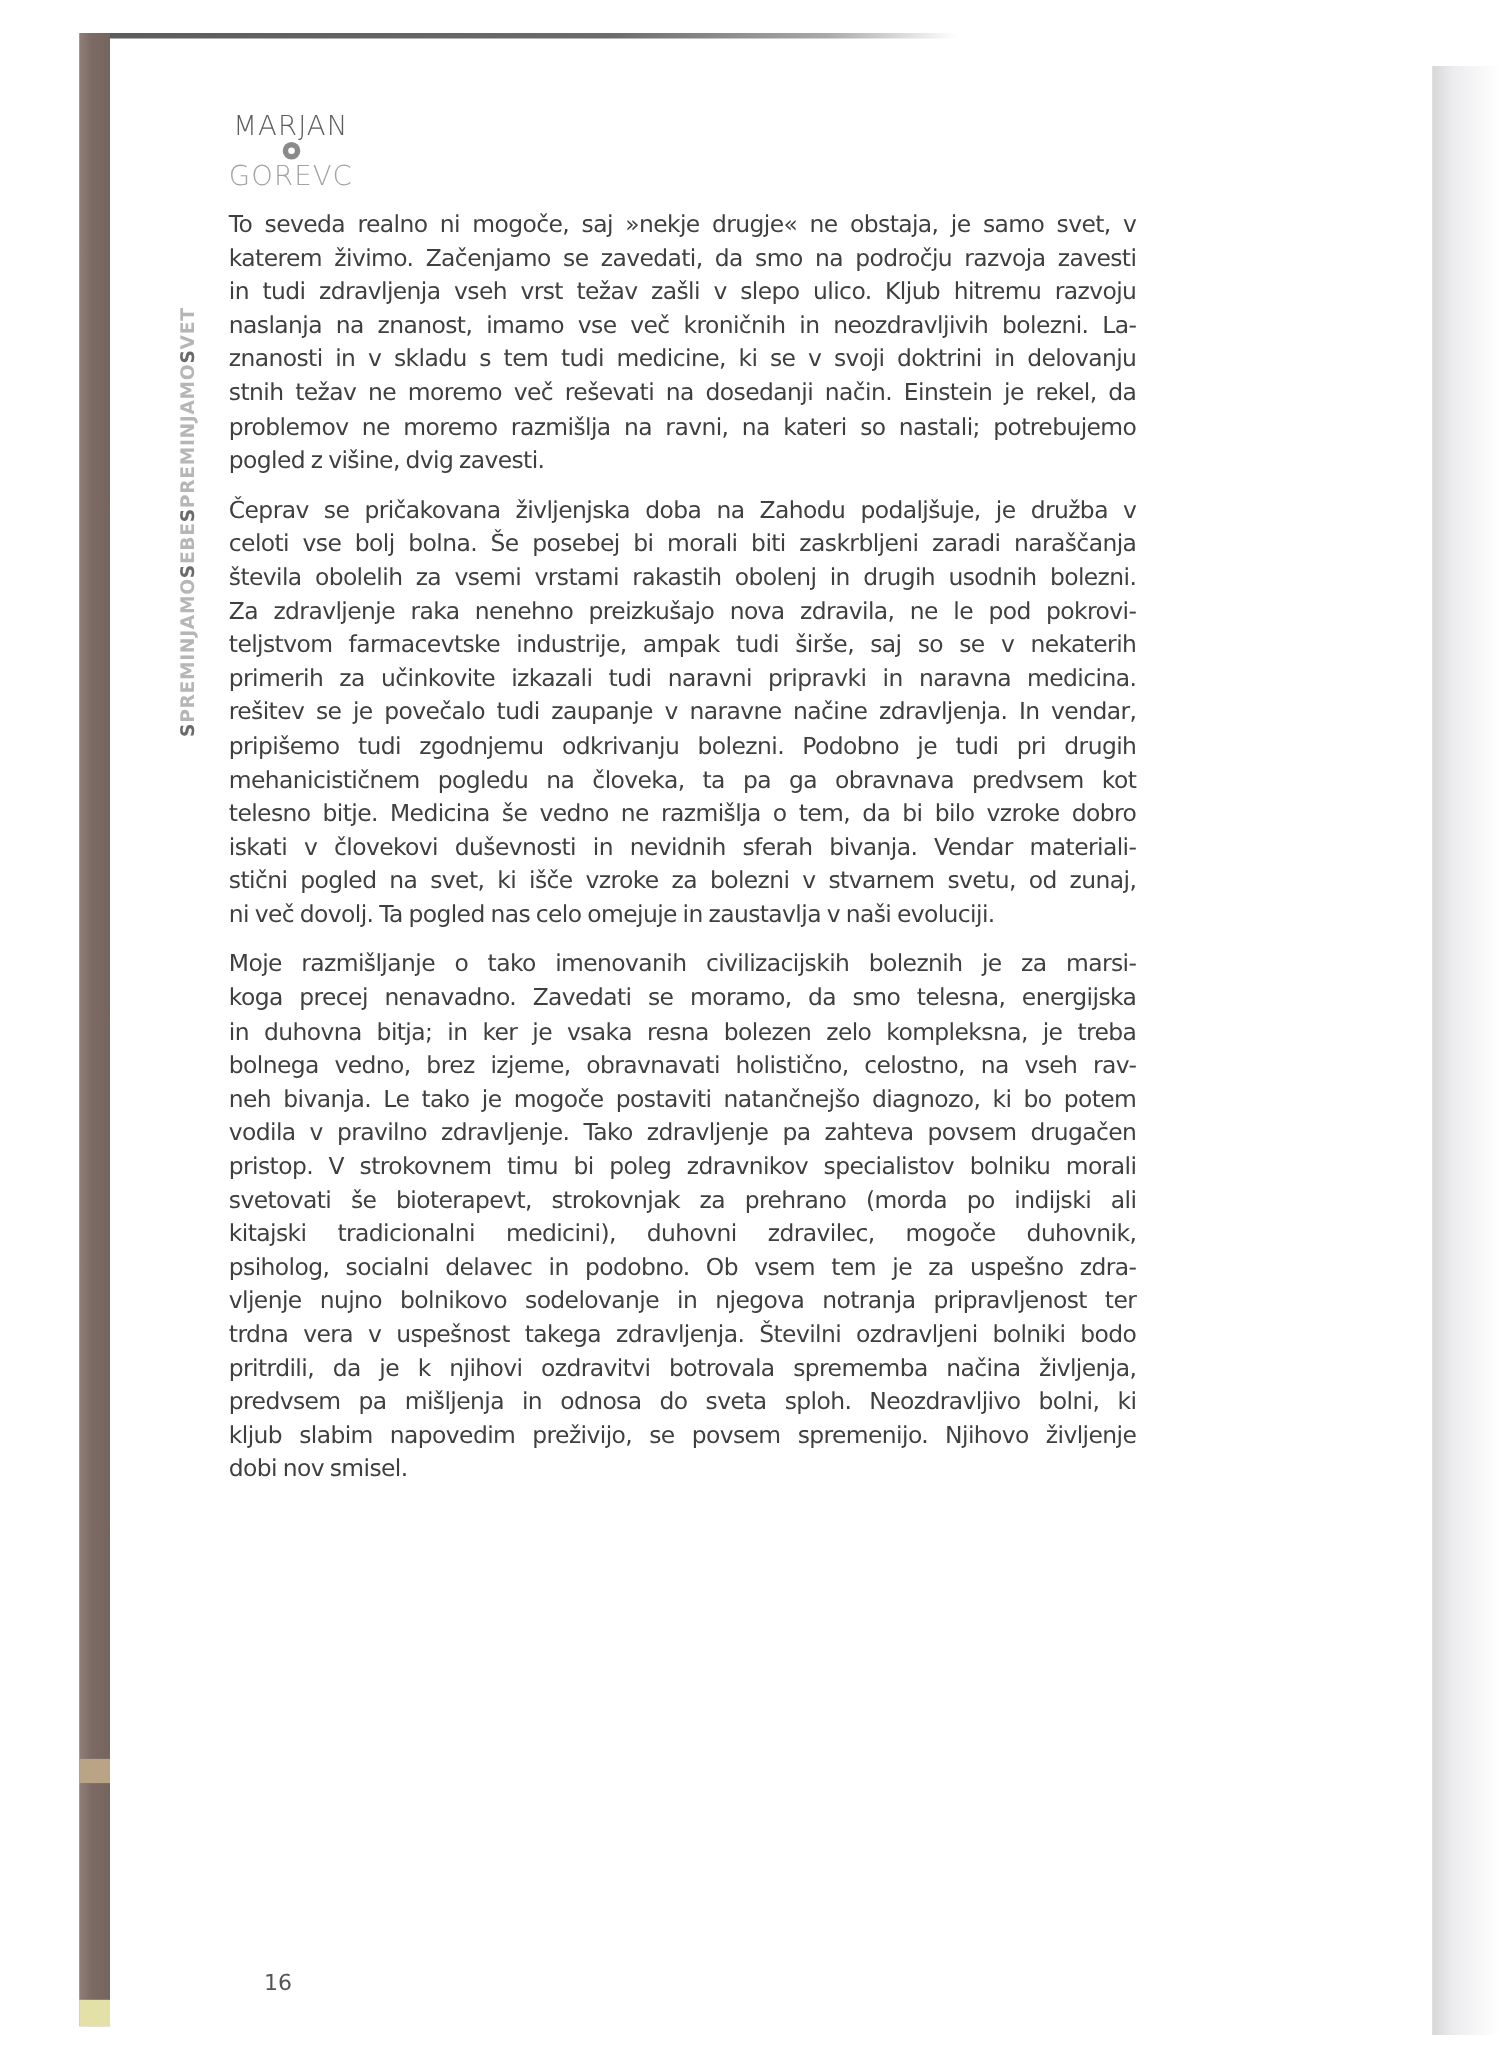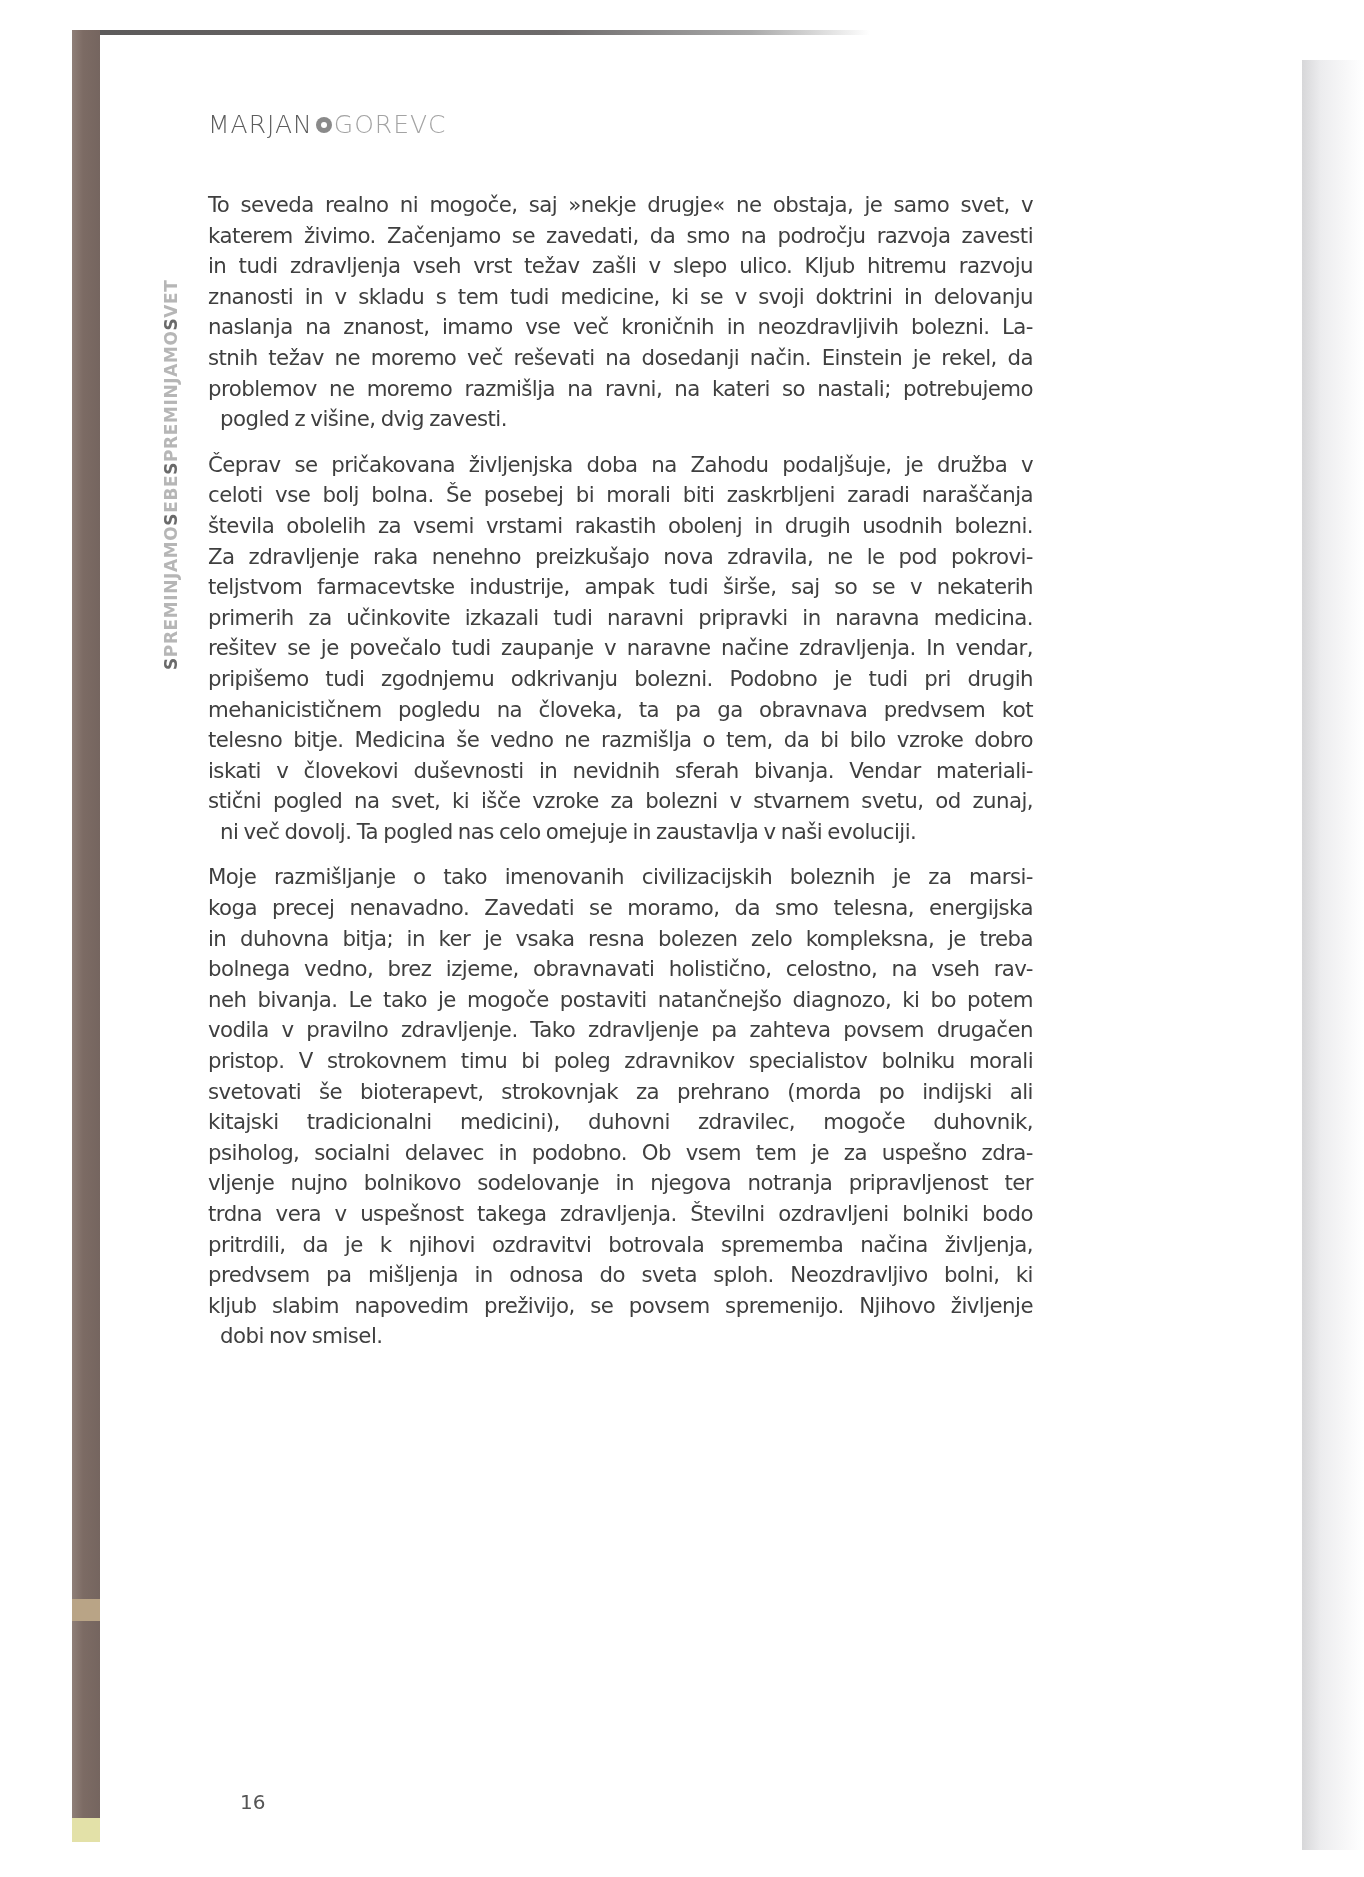--- a/index.html
+++ b/index.html
@@ -24,24 +24,24 @@
   .left-bar .band-yellow {
     position: absolute; left: 0; width: 100%; top: 1788px; height: 24px;
     background: #e3e1a8;
   }
   .right-shadow {
     position: absolute; left: 1302px; top: 60px; width: 62px; height: 1790px;
     background: linear-gradient(to right, #d7d7d9 0%, #ececee 30%, #f7f7f8 70%, #ffffff 100%);
   }
   
   .running-head {
-    position: absolute; left: 208px; top: 110px;
+    position: absolute; left: 208px; top: 100px;
     font-family: "DejaVu Sans", sans-serif; font-weight: 300;
     font-size: 25px; letter-spacing: 1px; color: #6f6f6f;
-    display: flex; align-items: center; white-space: nowrap;
+    display: flex; align-items: center; white-space: nowrap; flex-direction: column;
   }
   .running-head .first { color: #5d5d5d; }
   .running-head .dot {
     display: inline-block; width: 16px; height: 16px; border-radius: 50%;
     background: #8a8a8a; margin: 0 2px 0 3px; position: relative;
   }
   .running-head .dot::after {
     content: ""; position: absolute; left: 5px; top: 5px; width: 6px; height: 6px;
     border-radius: 50%; background: #fff;
   }
@@ -59,21 +59,21 @@
   .body-text {
     position: absolute; left: 208px; top: 190px; width: 825px;
     font-family: "DejaVu Sans", sans-serif; font-size: 21.3px; color: #3f3f3f;
     line-height: 30.6px;
   }
   .para { margin: 0 0 15px 0; }
   .line {
     display: block; white-space: nowrap; text-align: justify; text-align-last: justify;
     letter-spacing: -0.55px; word-spacing: -1px;
   }
-  .line.last-line { text-align-last: left; margin-left: 12px; }
+  .line.last-line { text-align-last: left; }
   .page-number {
     position: absolute; left: 240px; top: 1790px;
     font-family: "DejaVu Sans", sans-serif; font-size: 20px; color: #555; text-align: right;
   }
 </style>
 </head>
 <body>
 
 <div class="page-top-border"></div>
 <div class="left-bar">
@@ -90,22 +90,22 @@
 
 <div class="side-label">
   <span class="strong">S</span><span>PREMINJAMO</span><span class="strong">S</span><span>EBE</span><span class="strong">S</span><span>PREMINJAMO</span><span class="strong">S</span><span>VET</span>
 </div>
 
 <div class="body-text" id="body-text">
     <div class="para">
       <span class="line">To seveda realno ni mogoče, saj »nekje drugje« ne obstaja, je samo svet, v</span>
       <span class="line">katerem živimo. Začenjamo se zavedati, da smo na področju razvoja zavesti</span>
       <span class="line">in tudi zdravljenja vseh vrst težav zašli v slepo ulico. Kljub hitremu razvoju</span>
+      <span class="line">naslanja na znanost, imamo vse več kroničnih in neozdravljivih bolezni. La-</span>
       <span class="line">znanosti in v skladu s tem tudi medicine, ki se v svoji doktrini in delovanju</span>
-      <span class="line">naslanja na znanost, imamo vse več kroničnih in neozdravljivih bolezni. La-</span>
       <span class="line">stnih težav ne moremo več reševati na dosedanji način. Einstein je rekel, da</span>
       <span class="line">problemov ne moremo razmišlja na ravni, na kateri so nastali; potrebujemo</span>
       <span class="line last-line">pogled z višine, dvig zavesti.</span>
     </div>
     <div class="para">
       <span class="line">Čeprav se pričakovana življenjska doba na Zahodu podaljšuje, je družba v</span>
       <span class="line">celoti vse bolj bolna. Še posebej bi morali biti zaskrbljeni zaradi naraščanja</span>
       <span class="line">števila obolelih za vsemi vrstami rakastih obolenj in drugih usodnih bolezni.</span>
       <span class="line">Za zdravljenje raka nenehno preizkušajo nova zdravila, ne le pod pokrovi-</span>
       <span class="line">teljstvom farmacevtske industrije, ampak tudi širše, saj so se v nekaterih</span>

